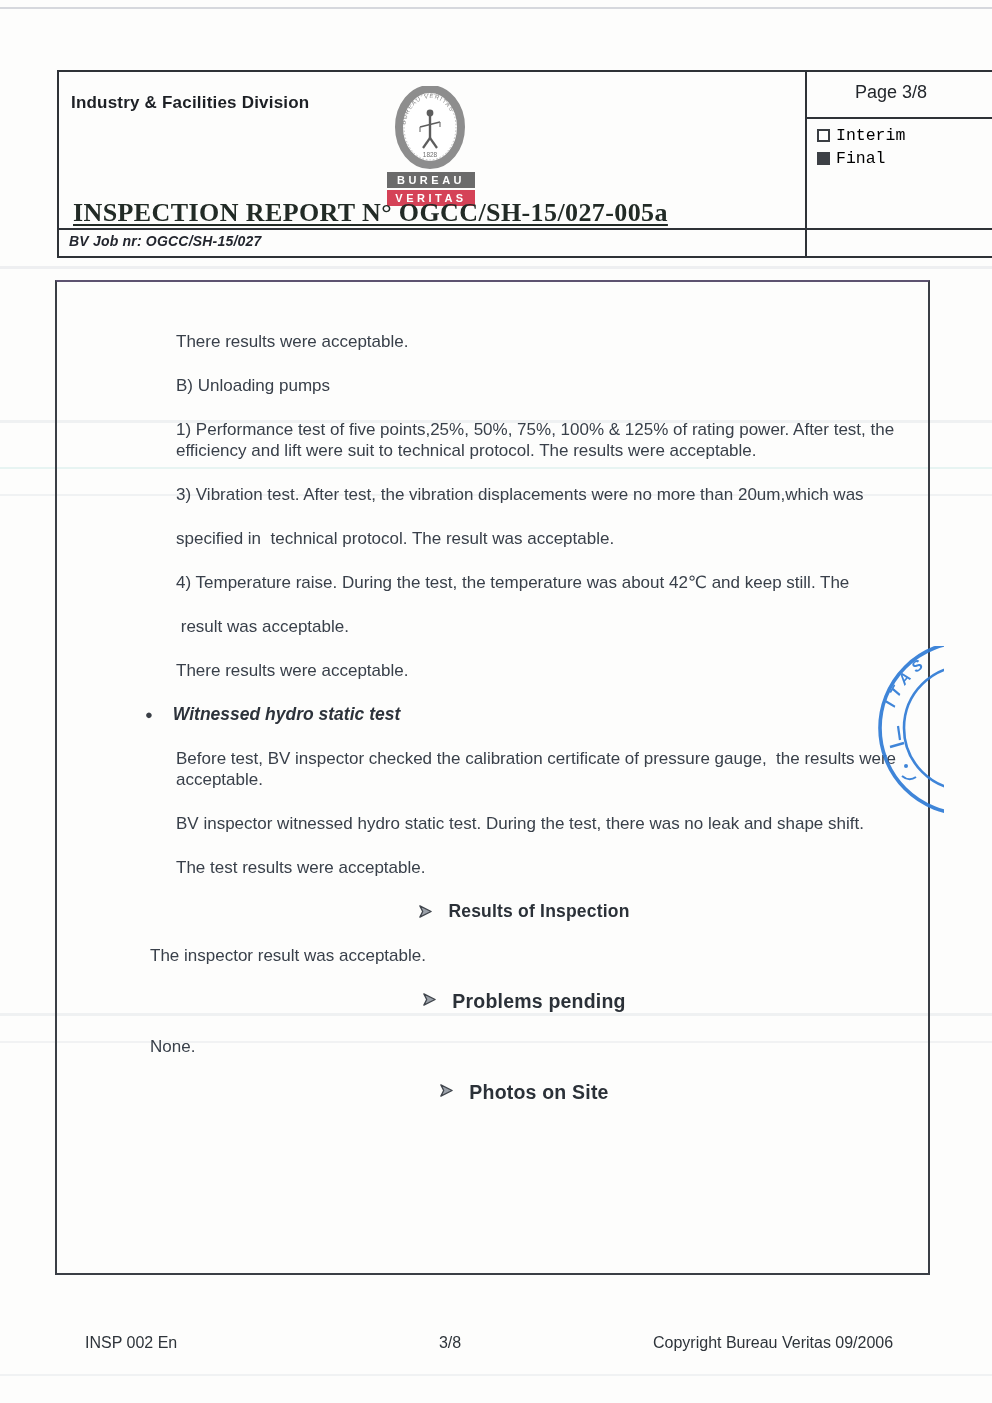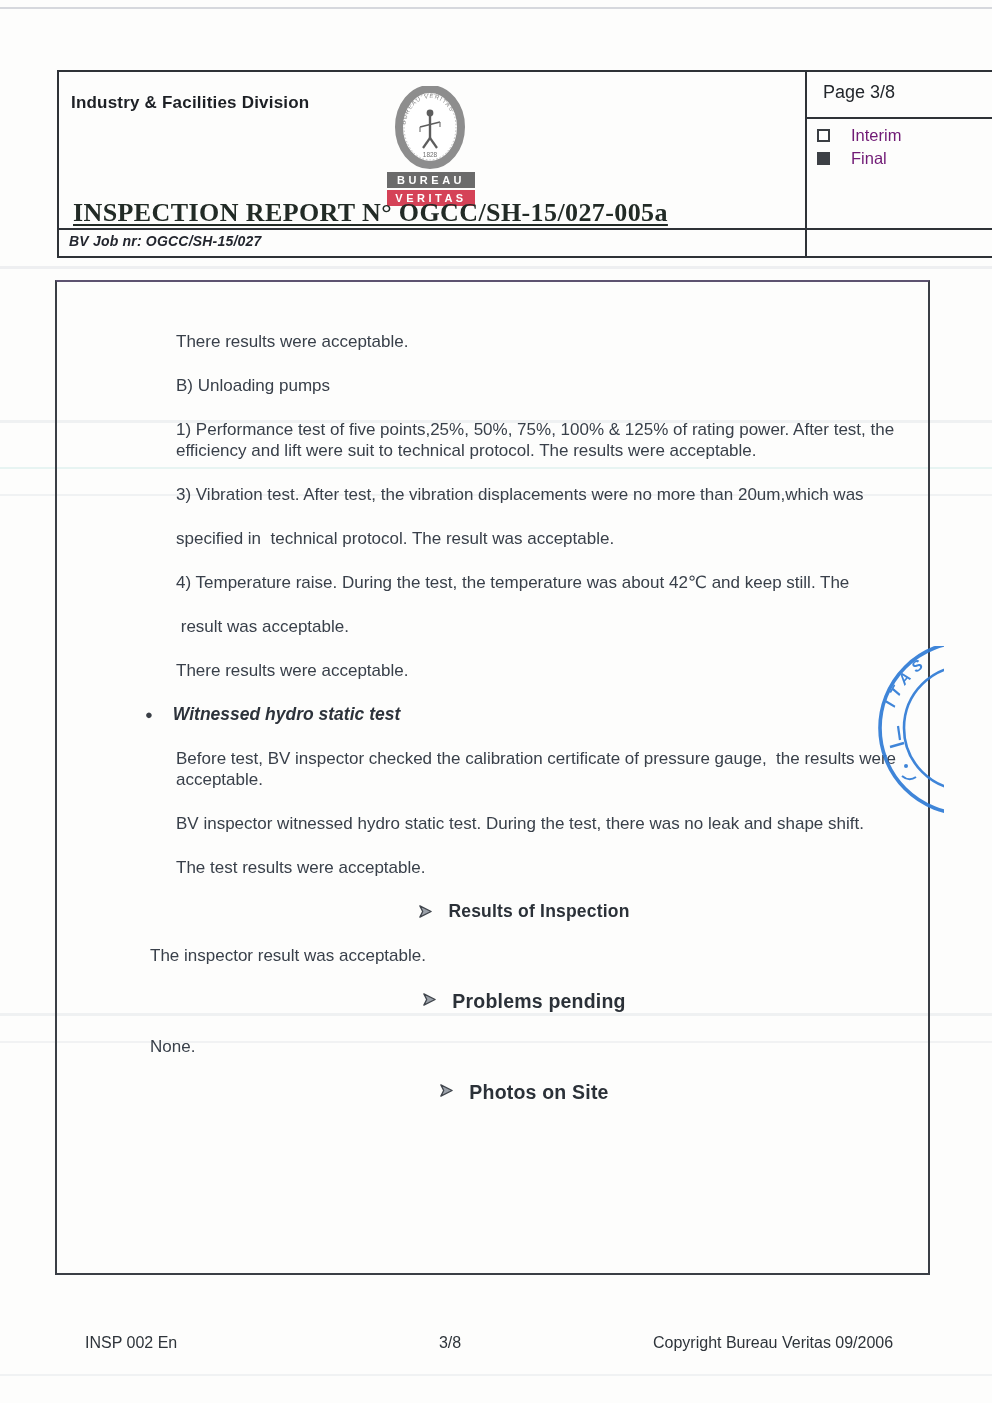--- a/index.html
+++ b/index.html
@@ -20,31 +20,31 @@
   }
   .hbox .vdiv { position:absolute; top:0; bottom:0; left:746px; width:0; border-left:2px solid #2e3237; }
   .hbox .hline-page { position:absolute; left:746px; right:0; top:45px; height:0; border-top:2px solid #2e3237; }
   .hbox .hline-job  { position:absolute; left:0; right:0; top:156px; height:0; border-top:2px solid #2e3237; }
 
   .division {
     position:absolute; left:12px; top:21px;
     font-size:17px; font-weight:bold; color:#1d2025; letter-spacing:.2px;
   }
   .page-label {
-    position:absolute; left:764px; top:10px;
+    position:absolute; left:796px; top:10px;
     font-size:18px; color:#23272c;
   }
   .check-group { position:absolute; left:758px; top:52px; }
   .check-row { display:flex; align-items:center; height:23px; }
   .check-box {
     width:13px; height:13px; border:2px solid #3a3e43; background:#fff;
     display:inline-block; flex:0 0 auto;
   }
   .check-box.checked { background:#3d4045; border-color:#3d4045; }
-  .check-label { font-size:16.5px; color:#701a75; margin-left:21px; }
+  .check-label { font-size:16.5px; color:#000000; margin-left:6px;font-family:Liberation Mono, monospace; }
 
   .logo-wrap { position:absolute; left:328px; top:14px; width:88px; height:128px; }
 
   .report-title {
     position:absolute; left:0; width:748px; top:126px; text-align:left;
     font-family:"Liberation Serif","DejaVu Serif",serif;
     font-size:26px; font-weight:bold; color:#222b26; letter-spacing:.4px;
     text-decoration:underline; text-underline-offset:3px;
     white-space:nowrap; padding-left:14px;
   }

